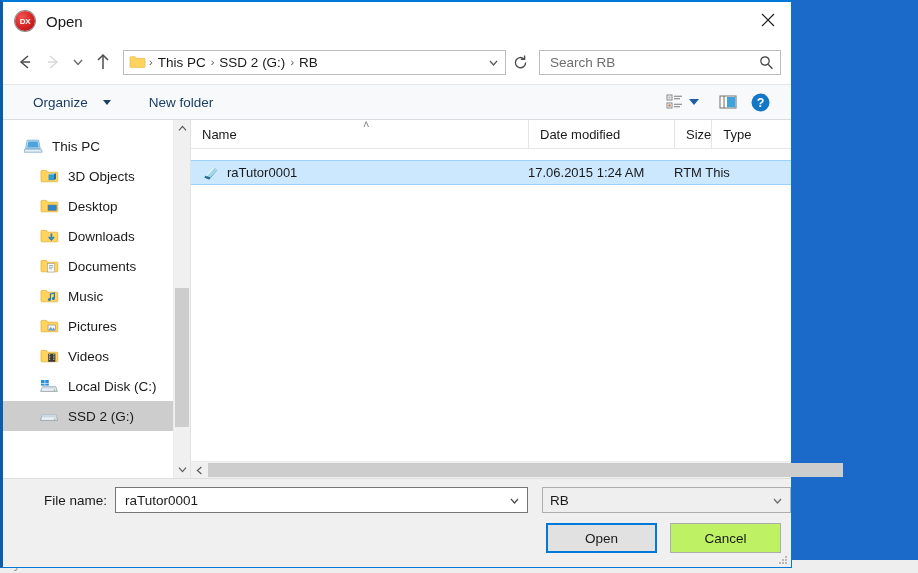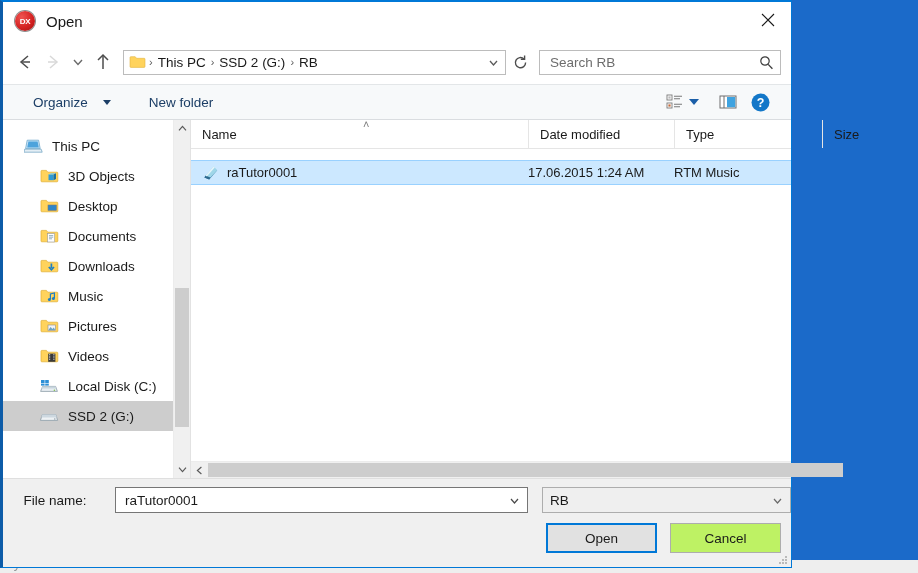--- a/index.html
+++ b/index.html
@@ -373,21 +373,21 @@
   }
   #filename-row {
     position: absolute;
     left: 0; top: 8px;
     width: 100%;
     display: flex;
     align-items: center;
   }
   #filename-label {
     width: 223px;
-    text-align: center;
+    text-align: right;
     padding-right: 8px;
     font-size: 13.5px;
     color: #1a1a1a;
   }
   #filename-combo {
     flex: 0 0 413px;
     height: 26px;
     border: 1px solid #767676;
     background: #fff;
     display: flex;
@@ -605,35 +605,35 @@
               <rect x="8" y="7" width="8.4" height="5.4" fill="#2e86c9" stroke="#7a7a7a" stroke-width="0.6"></rect>
             </svg>
           </span>
           <span>Desktop</span>
         </div>
 
         <div class="side-item indent">
           <span class="side-icon">
             <svg width="19" height="16" viewBox="0 0 19 16">
               <path d="M1 3.2 A0.8 0.8 0 0 1 1.8 2.4 L6.4 2.4 L7.8 4.2 L17 4.2 A0.8 0.8 0 0 1 17.8 5 L17.8 13 A0.8 0.8 0 0 1 17 13.8 L1.8 13.8 A0.8 0.8 0 0 1 1 13 Z" fill="#ffd35c" stroke="#e0ae33" stroke-width="0.7"></path>
+              <path d="M11.4 5.6 L11.4 10 M8.8 9 L11.4 11.8 L14 9" stroke="#1e7fc4" stroke-width="1.7" fill="none"></path>
+            </svg>
+          </span>
+          <span>Downloads</span>
+        </div>
+
+        <div class="side-item indent">
+          <span class="side-icon">
+            <svg width="19" height="16" viewBox="0 0 19 16">
+              <path d="M1 3.2 A0.8 0.8 0 0 1 1.8 2.4 L6.4 2.4 L7.8 4.2 L17 4.2 A0.8 0.8 0 0 1 17.8 5 L17.8 13 A0.8 0.8 0 0 1 17 13.8 L1.8 13.8 A0.8 0.8 0 0 1 1 13 Z" fill="#ffd35c" stroke="#e0ae33" stroke-width="0.7"></path>
               <rect x="7.6" y="5.6" width="7" height="8.4" fill="#fdfdfd" stroke="#9a9a9a" stroke-width="0.6"></rect>
               <path d="M9 7.6 L13.2 7.6 M9 9.2 L13.2 9.2 M9 10.8 L12 10.8" stroke="#6a8fa8" stroke-width="0.7"></path>
             </svg>
           </span>
           <span>Documents</span>
-        </div>
-
-        <div class="side-item indent">
-          <span class="side-icon">
-            <svg width="19" height="16" viewBox="0 0 19 16">
-              <path d="M1 3.2 A0.8 0.8 0 0 1 1.8 2.4 L6.4 2.4 L7.8 4.2 L17 4.2 A0.8 0.8 0 0 1 17.8 5 L17.8 13 A0.8 0.8 0 0 1 17 13.8 L1.8 13.8 A0.8 0.8 0 0 1 1 13 Z" fill="#ffd35c" stroke="#e0ae33" stroke-width="0.7"></path>
-              <path d="M11.4 5.6 L11.4 10 M8.8 9 L11.4 11.8 L14 9" stroke="#1e7fc4" stroke-width="1.7" fill="none"></path>
-            </svg>
-          </span>
-          <span>Downloads</span>
         </div>
 
         <div class="side-item indent">
           <span class="side-icon">
             <svg width="19" height="16" viewBox="0 0 19 16">
               <path d="M1 3.2 A0.8 0.8 0 0 1 1.8 2.4 L6.4 2.4 L7.8 4.2 L17 4.2 A0.8 0.8 0 0 1 17.8 5 L17.8 13 A0.8 0.8 0 0 1 17 13.8 L1.8 13.8 A0.8 0.8 0 0 1 1 13 Z" fill="#ffd35c" stroke="#e0ae33" stroke-width="0.7"></path>
               <path d="M10.4 11.2 L10.4 6 L14.4 5 L14.4 10.2" stroke="#1e7fc4" stroke-width="1.2" fill="none"></path>
               <circle cx="9.4" cy="11.4" r="1.5" fill="#1e7fc4"></circle>
               <circle cx="13.4" cy="10.4" r="1.5" fill="#1e7fc4"></circle>
             </svg>
@@ -710,43 +710,43 @@
     <div id="filepane">
 
       <div id="col-headers">
         <div class="col-h" id="col-name">
           <span>Name</span>
           <span id="sort-caret">˄</span>
         </div>
         <div class="col-h" id="col-date">
           <span>Date modified</span>
         </div>
+        <div class="col-h" id="col-size">
+          <span>Size</span>
+        </div>
         <div class="col-h" id="col-type">
           <span>Type</span>
-        </div>
-        <div class="col-h" id="col-size">
-          <span>Size</span>
         </div>
       </div>
 
       <div id="filelist">
         <div class="file-row selected">
           <div class="fcell" id="fc-name">
             <span id="file-icon">
               <svg width="17" height="16" viewBox="0 0 17 16">
                 <path d="M2.4 12.6 L7.2 14.6 L15.2 5.2 L10.4 3.2 Z" fill="#3a7fa8"></path>
                 <path d="M2.4 12.6 L3.6 10.6 L8.4 12.6 L7.2 14.6 Z" fill="#2e6a8e"></path>
                 <path d="M3.6 10.6 L11.6 1.2 L15.2 5.2 L8.4 12.6 Z" fill="#9fd6e8"></path>
                 <path d="M3.6 10.6 L11.6 1.2 L12.8 2.6 L4.8 11.6 Z" fill="#e4f4fa"></path>
               </svg>
             </span>
             <span>raTutor0001</span>
           </div>
           <div class="fcell" id="fc-date">17.06.2015 1:24 AM</div>
-          <div class="fcell" id="fc-type">RTM Music</div>
+          <div class="fcell" id="fc-type">RTM This</div>
           <div class="fcell" id="fc-size">20</div>
         </div>
       </div>
 
       <div id="hscroll">
         <div class="hs-arrow">
           <svg width="7" height="9" viewBox="0 0 7 9">
               <path d="M5.4 1 L1.4 4.5 L5.4 8" stroke="#5a5a5a" stroke-width="1.2" fill="none"></path>
             </svg>
         </div>

